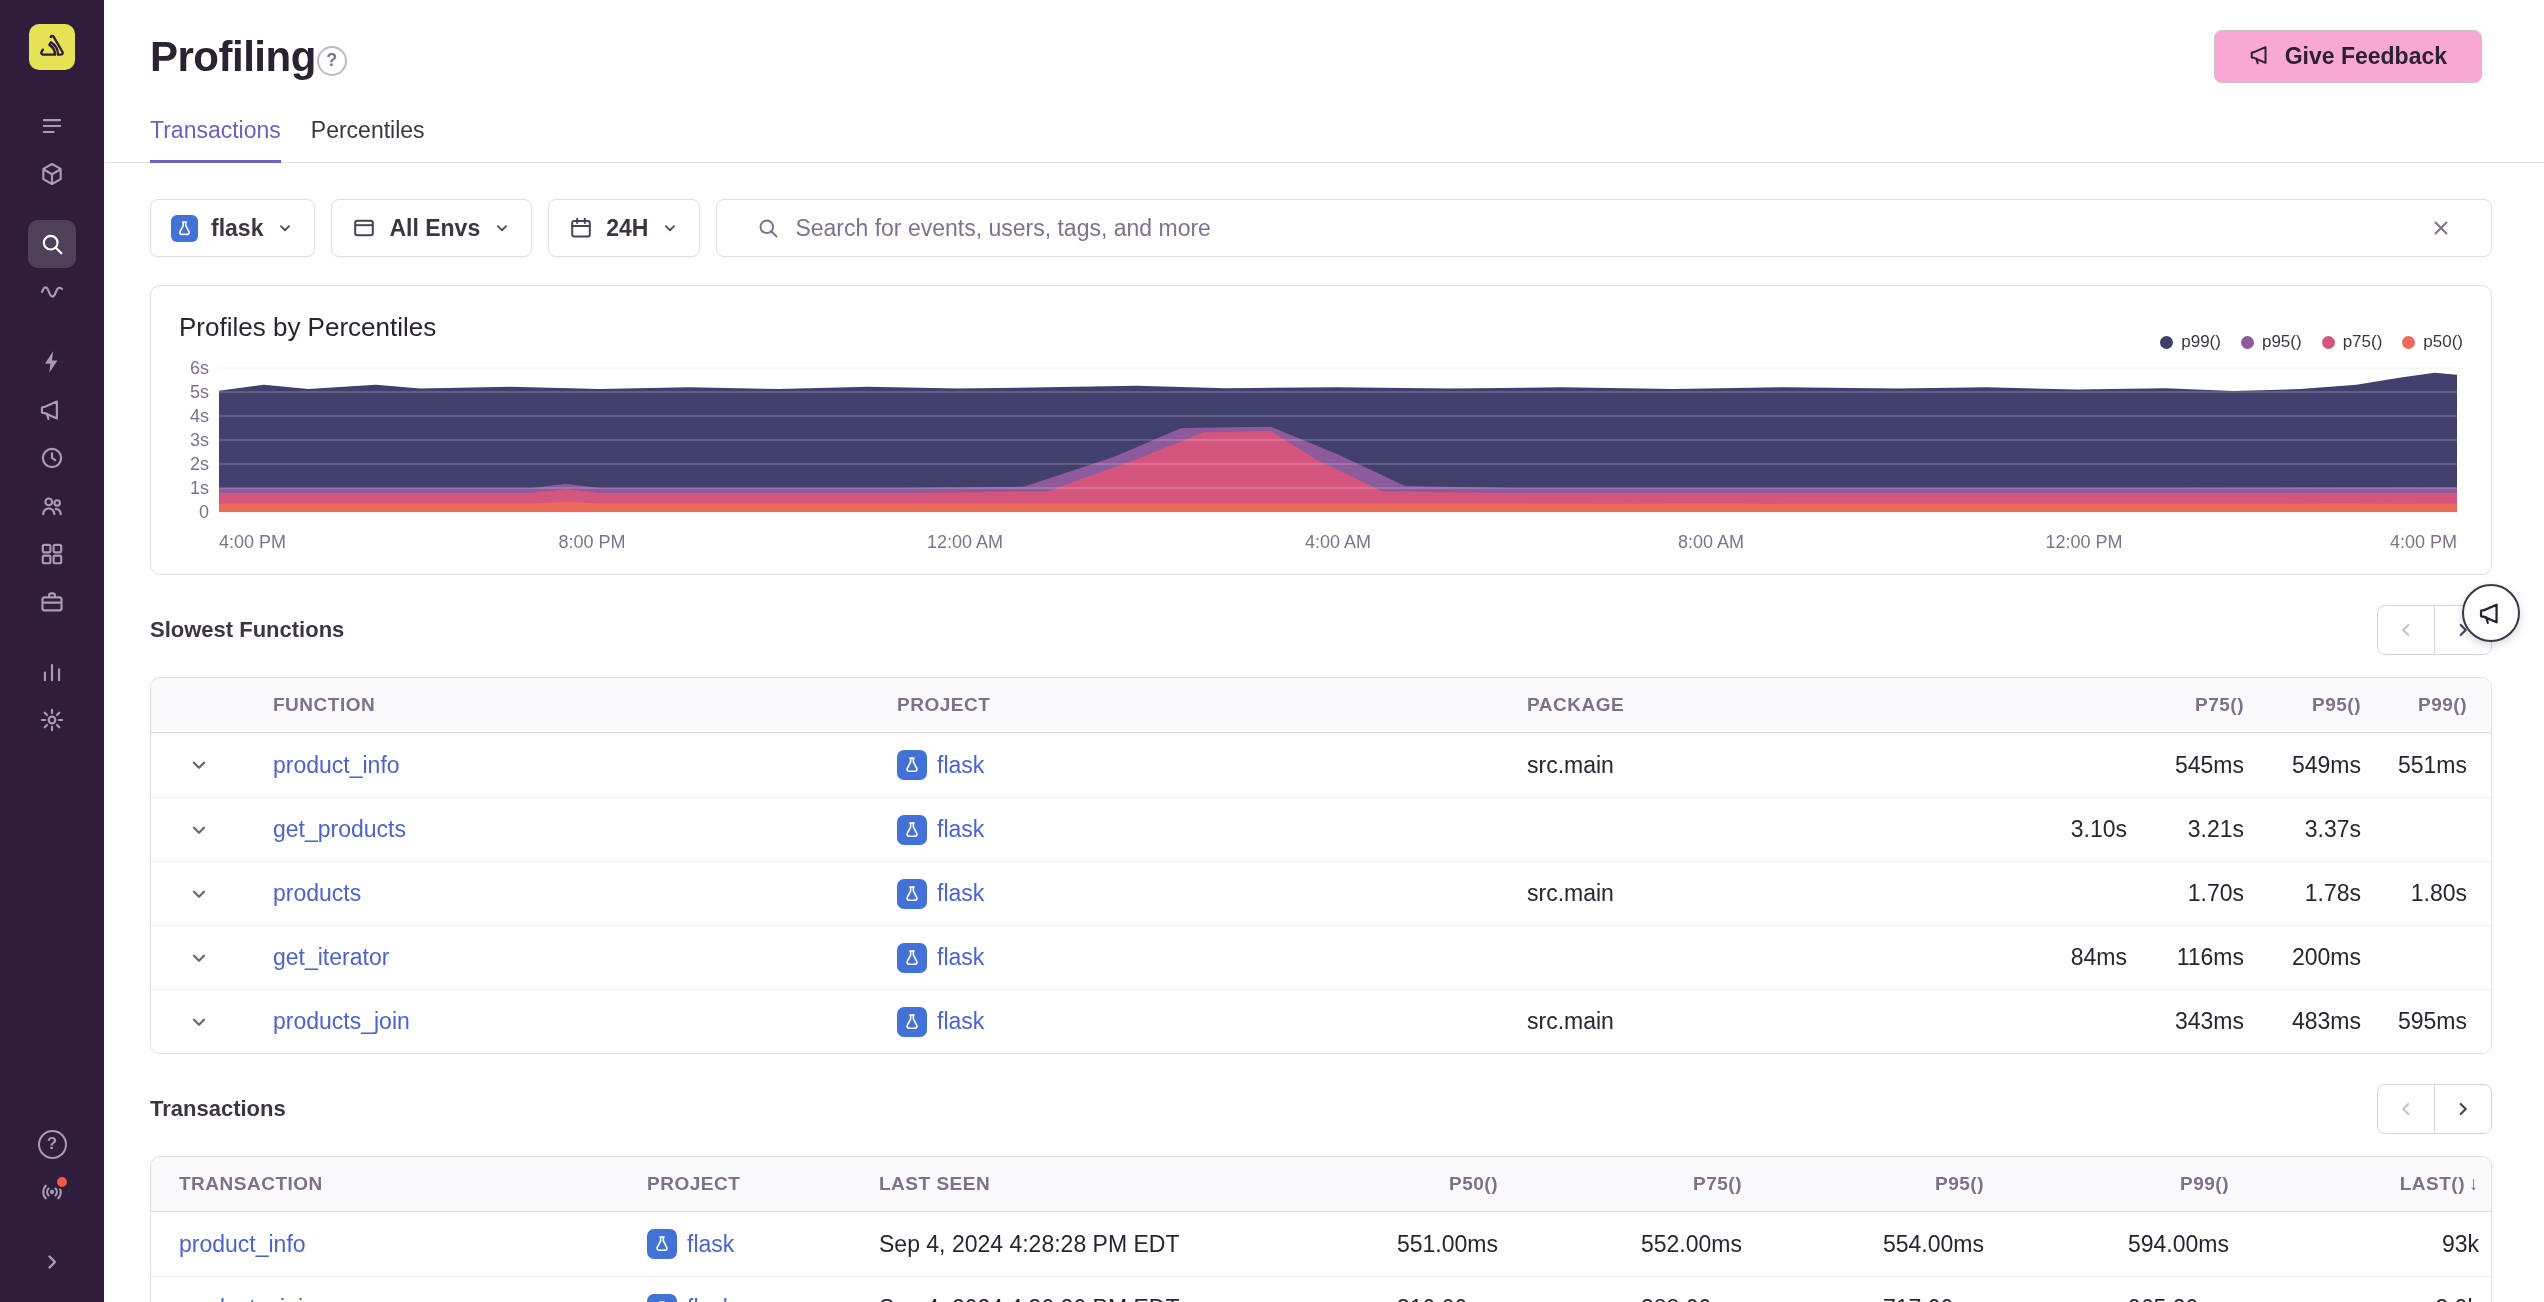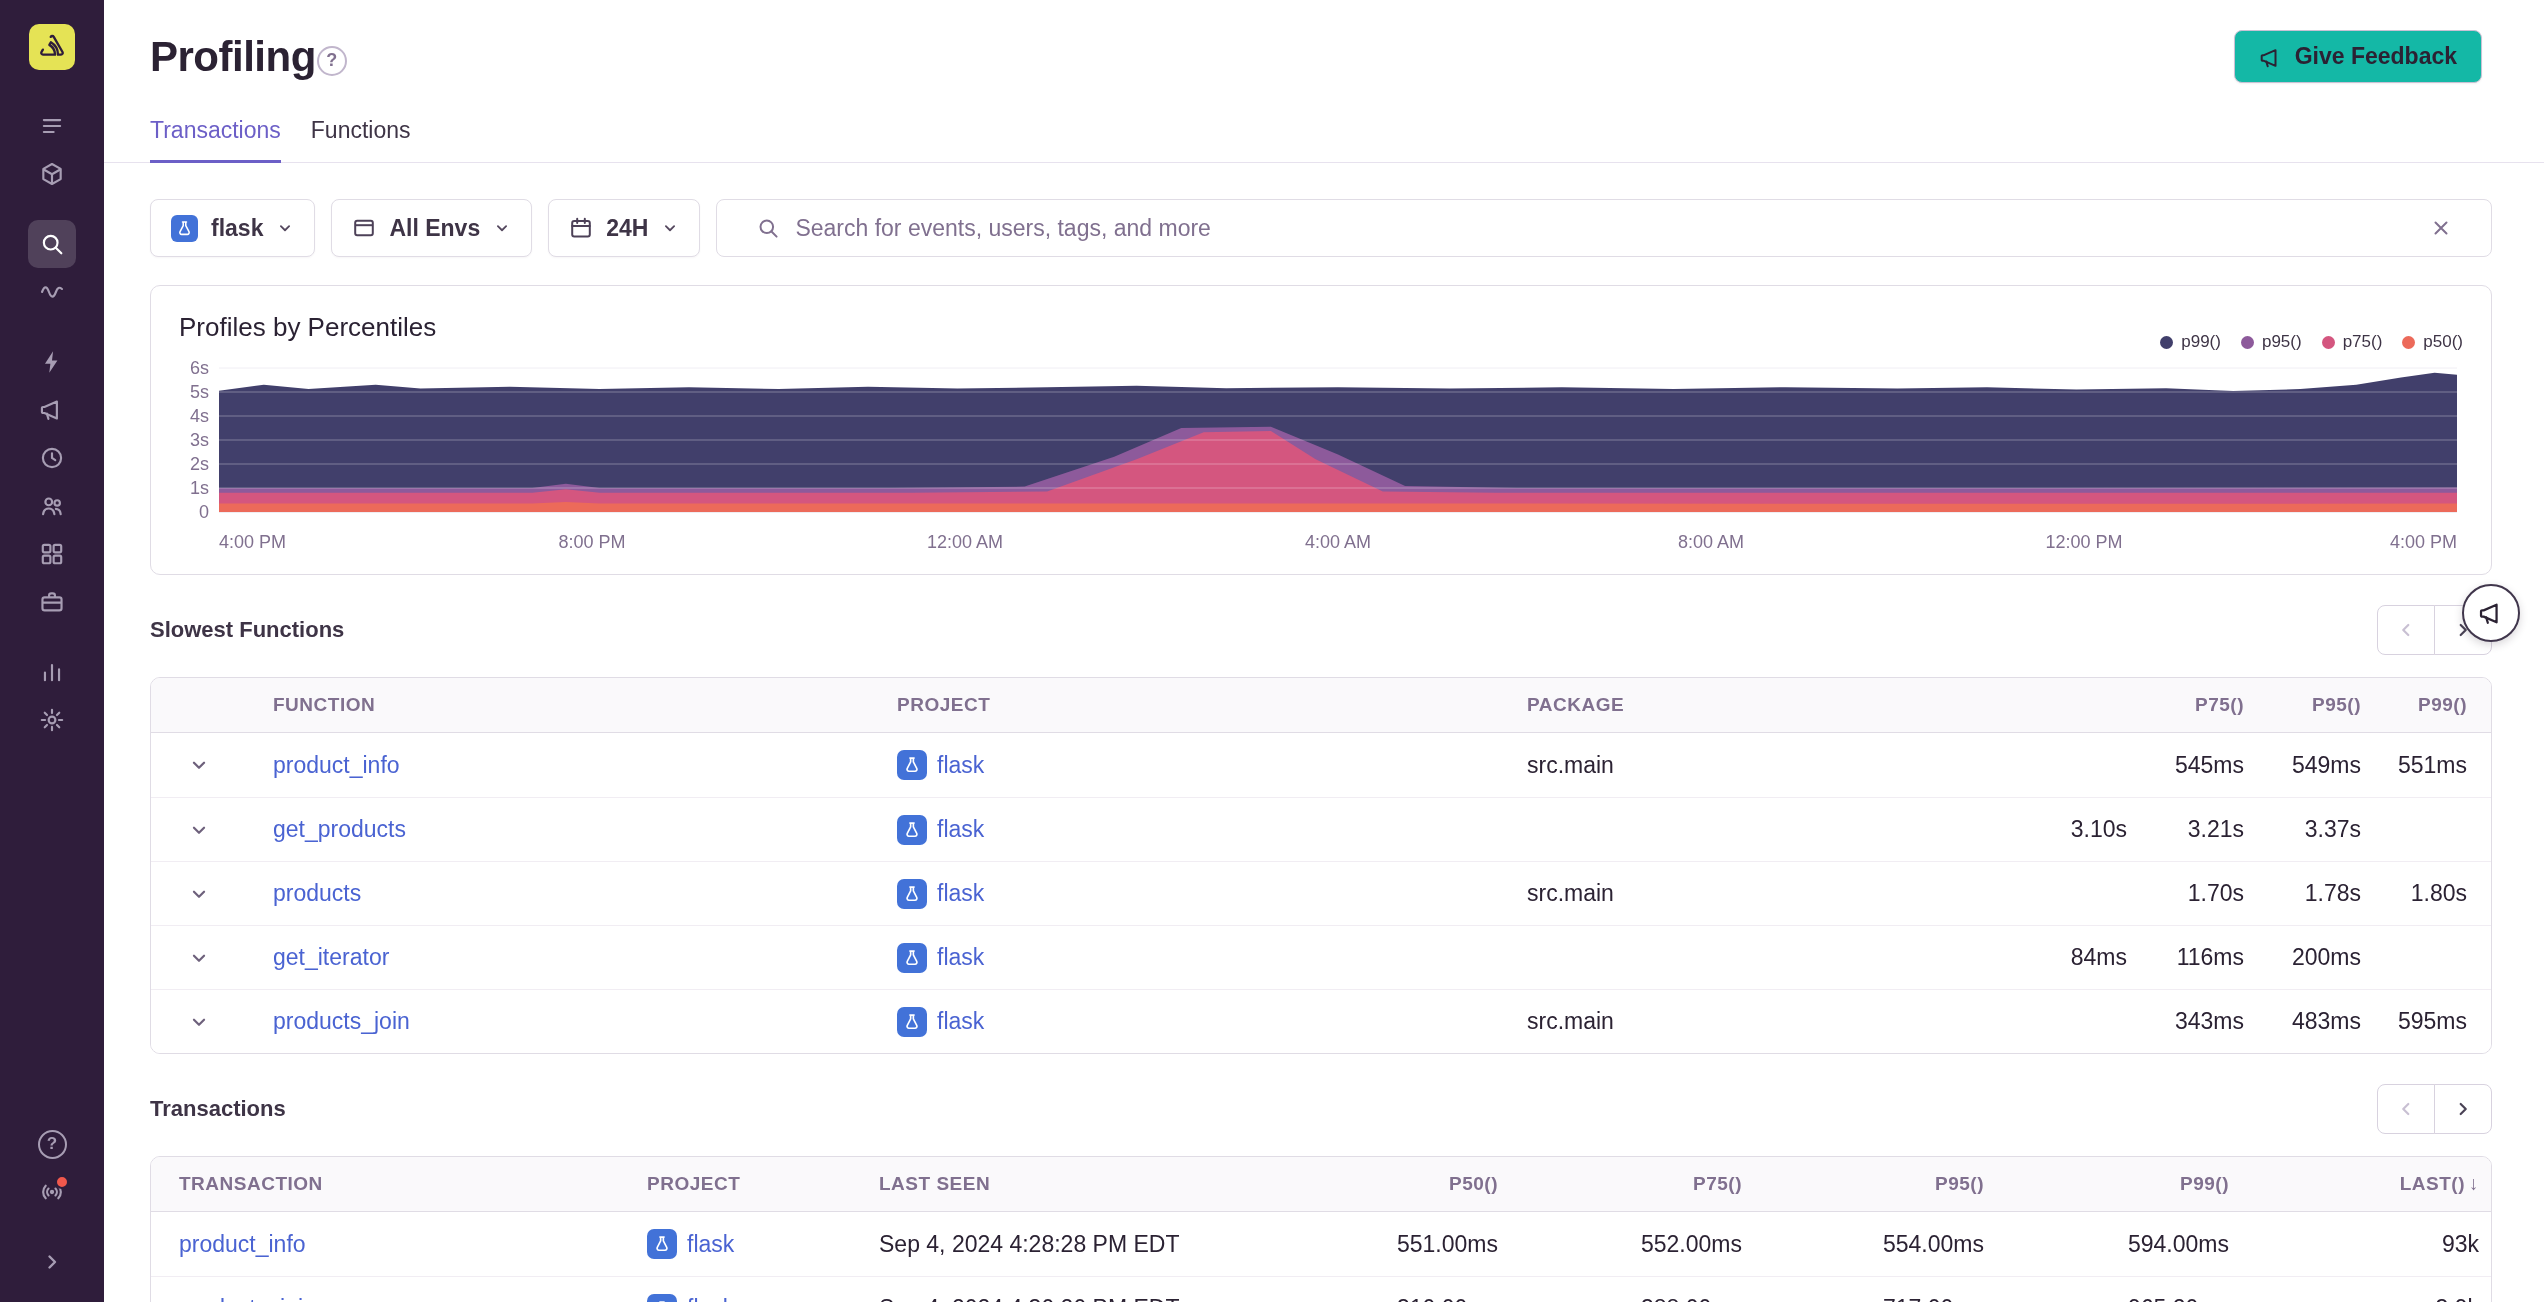--- a/index.html
+++ b/index.html
@@ -27,22 +27,22 @@
     background:#f1584c;border:2px solid var(--side)}
   .q-circle{width:29px;height:29px;border:2px solid #a79db3;border-radius:50%;color:#a79db3;
     font-weight:700;font-size:17px;display:flex;align-items:center;justify-content:center}
 
   
   .main{margin-left:104px}
   .page-header{display:flex;align-items:center;gap:1px;padding:30px 62px 0 46px}
   .page-header h1{font-size:42px;font-weight:700;letter-spacing:-.5px}
   .help-circle{width:30px;height:30px;border-radius:50%;border:2px solid #c1b6cc;color:var(--gray);
     font-size:18px;font-weight:700;display:flex;align-items:center;justify-content:center;margin-top:8px}
-  .feedback-btn{margin-left:auto;display:flex;align-items:flex-end;gap:12px;border:1px solid #c9c1d4;
-    border-radius:8px;padding:12px 24px;font-weight:600;background:#14b8a6;box-shadow:0 1px 2px rgba(43,34,51,.06)}
+  .feedback-btn{margin-left:auto;display:flex;align-items:flex-start;gap:12px;border:1px solid #c9c1d4;
+    border-radius:8px;padding:12px 34px;font-weight:600;background:#f9a8d4;box-shadow:0 1px 2px rgba(43,34,51,.06)}
 
   .tabbar{display:flex;gap:30px;padding:34px 52px 0 46px;border-bottom:1px solid #e7e2ee}
   .tab{padding-bottom:16px;color:#3e3446}
   .tab.active{color:var(--accent);border-bottom:3px solid var(--accent);margin-bottom:-1px}
 
   .content{padding:36px 52px 0 46px}
 
   
   .filter-row{display:flex;gap:16px;margin-bottom:28px}
   .filter-btn{display:flex;align-items:center;gap:13px;height:58px;padding:0 20px;border:1px solid var(--border);
@@ -280,21 +280,21 @@
     <button class="feedback-btn">
       <svg class="ic" width="24" height="24">
           <use href="#i-mega"></use>
         </svg>
       <span>Give Feedback</span>
     </button>
   </div>
 
   <div class="tabbar">
     <div class="tab active">Transactions</div>
-    <div class="tab">Functions</div>
+    <div class="tab">Percentiles</div>
   </div>
 
   <div class="content">
 
     <div class="filter-row">
       <button class="filter-btn">
         <span class="proj-icon sm">
             <svg class="ic" width="17" height="17">
               <use href="#i-flask"></use>
             </svg>

